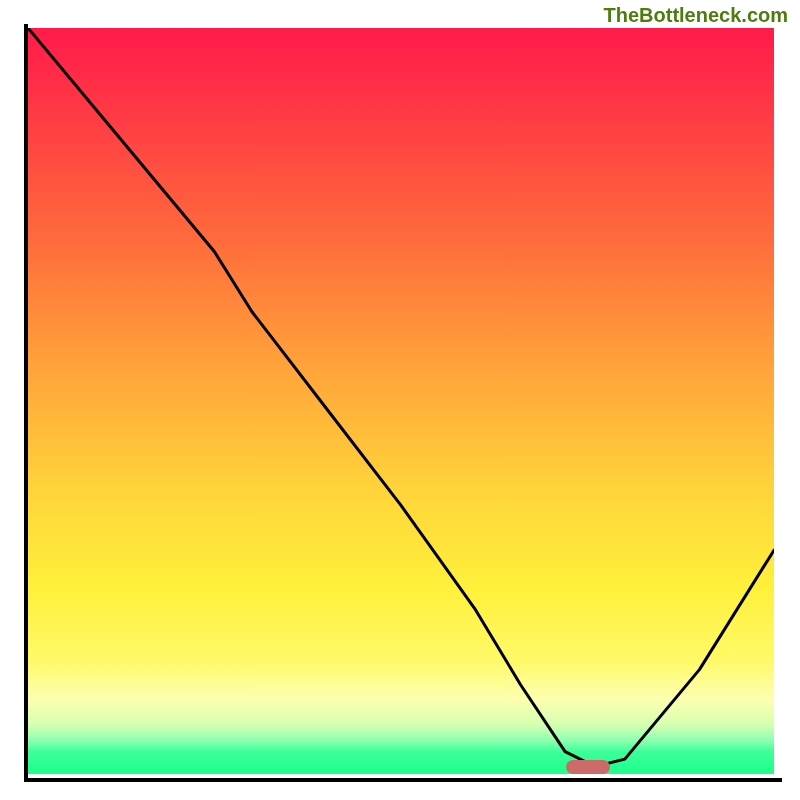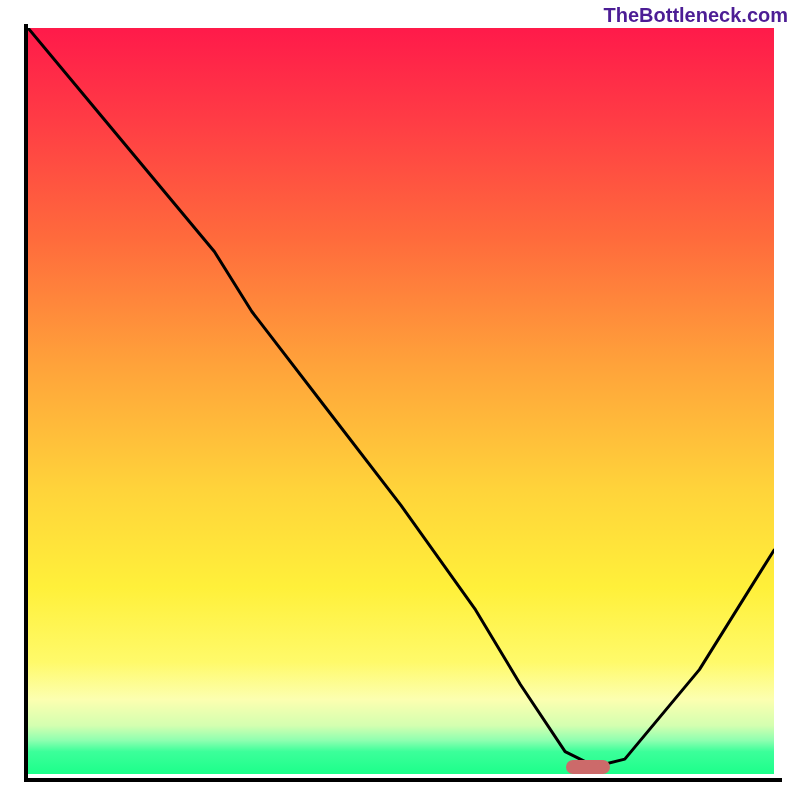--- a/index.html
+++ b/index.html
@@ -10,21 +10,21 @@
     position: relative;
     font-family: Arial, sans-serif;
     background: #fff;
   }
   .watermark {
     position: absolute;
     top: 4px;
     right: 12px;
     font-size: 20px;
     font-weight: bold;
-    color: #4c1d95;
+    color: #4d7c0f;
     z-index: 10;
   }
   .plot-area {
     position: absolute;
     left: 28px;
     top: 28px;
     width: 746px;
     height: 746px;
     background: linear-gradient(to bottom,
       #ff1a4a 0%,

